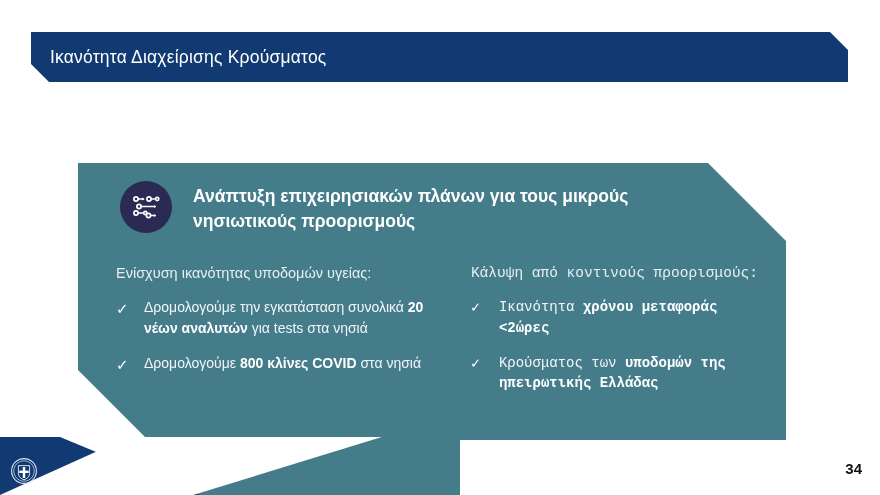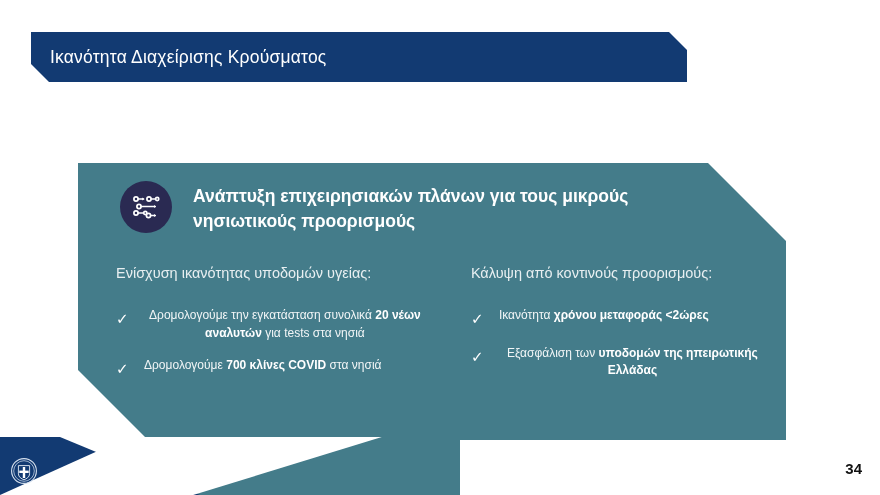--- a/index.html
+++ b/index.html
@@ -20,21 +20,21 @@
     position: absolute;
     inset: 0;
     background: #ffffff;
   }
 
   
   .title-banner {
     position: absolute;
     left: 31px;
     top: 32px;
-    width: 656px;
+    width: 817px;
     height: 50px;
     background: #123a72;
     -webkit-clip-path: polygon(0 0, calc(100% - 18px) 0, 100% 18px, 100% 100%, 18px 100%, 0 calc(100% - 18px));
     clip-path: polygon(0 0, calc(100% - 18px) 0, 100% 18px, 100% 100%, 18px 100%, 0 calc(100% - 18px));
     display: flex;
     align-items: center;
   }
   .title-text {
     color: #ffffff;
     font-size: 17.5px;
@@ -92,50 +92,49 @@
   
   .columns {
     position: absolute;
     left: 38px;
     top: 100px;
     right: 20px;
     display: flex;
     gap: 45px;
   }
   .col { width: 315px; }
-  .col.right { width: 300px; }
+  .col.right { width: 300px; font-family: Liberation Mono, monospace; }
 
   .col-heading {
     color: #e8eff1;
     font-size: 14.5px;
     font-weight: 400;
     line-height: 1.4;
-    margin-bottom: 24px;
+    margin-bottom: 14px;
     white-space: nowrap;
   }
 
   .bullet {
     display: flex;
     align-items: flex-start;
     gap: 11px;
     margin-bottom: 15px;
   }
   .check {
     flex: 0 0 auto;
     width: 17px;
     color: #ffffff;
     font-size: 15px;
     line-height: 1.45;
     padding-top: 1px;
   }
   .bullet-text {
     color: #f2f6f7;
-    font-size: 12px;
+    font-size: 14px;
     line-height: 1.45;
-    text-align: center;
   }
   .bullet-text b { font-weight: bold; color: #ffffff; }
 
   
   .footer-teal {
     position: absolute;
     left: 130px;
     bottom: 0;
     width: 330px;
     height: 58px;
@@ -226,35 +225,35 @@
       <div class="col left">
         <div class="col-heading">Ενίσχυση ικανότητας υποδομών υγείας:</div>
 
         <div class="bullet">
           <span class="check">✓</span>
           <span class="bullet-text"><span>Δρομολογούμε την εγκατάσταση συνολικά </span><b>20 νέων αναλυτών</b><span> για tests στα νησιά</span></span>
         </div>
 
         <div class="bullet">
           <span class="check">✓</span>
-          <span class="bullet-text"><span>Δρομολογούμε </span><b>700 κλίνες COVID</b><span> στα νησιά</span></span>
+          <span class="bullet-text"><span>Δρομολογούμε </span><b>800 κλίνες COVID</b><span> στα νησιά</span></span>
         </div>
       </div>
 
       <div class="col right">
         <div class="col-heading">Κάλυψη από κοντινούς προορισμούς:</div>
 
         <div class="bullet">
           <span class="check">✓</span>
           <span class="bullet-text"><span>Ικανότητα </span><b>χρόνου μεταφοράς &lt;2ώρες</b></span>
         </div>
 
         <div class="bullet">
           <span class="check">✓</span>
-          <span class="bullet-text"><span>Εξασφάλιση των </span><b>υποδομών της ηπειρωτικής Ελλάδας</b></span>
+          <span class="bullet-text"><span>Κρούσματος των </span><b>υποδομών της ηπειρωτικής Ελλάδας</b></span>
         </div>
       </div>
 
     </div>
   </div>
 
   <div class="footer-teal"></div>
   <div class="footer-navy"></div>
   <div class="footer-white-wedge"></div>
 

